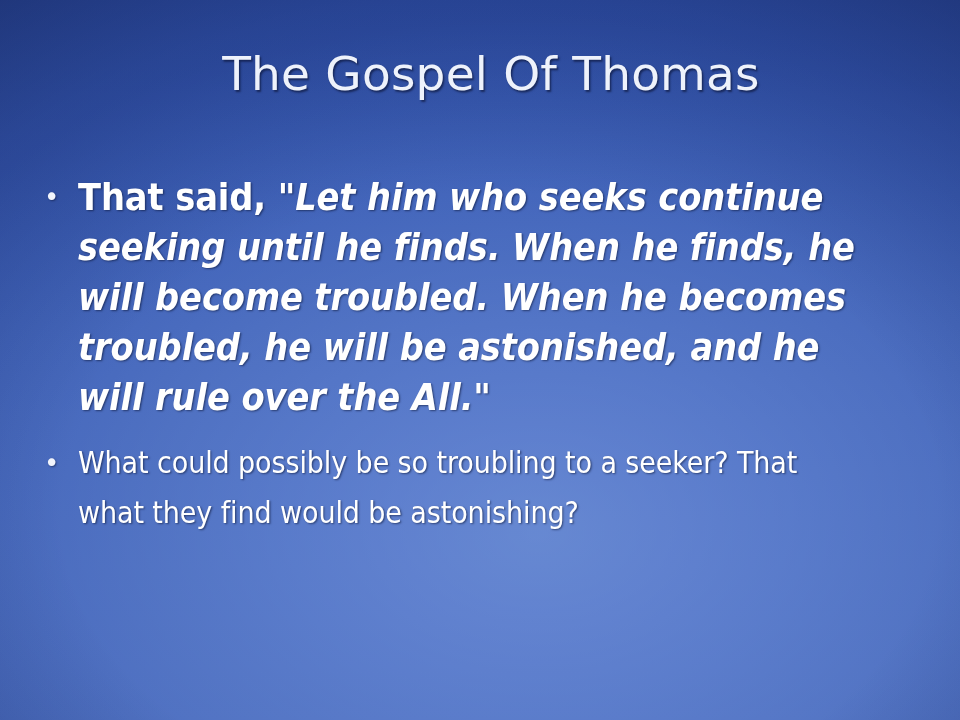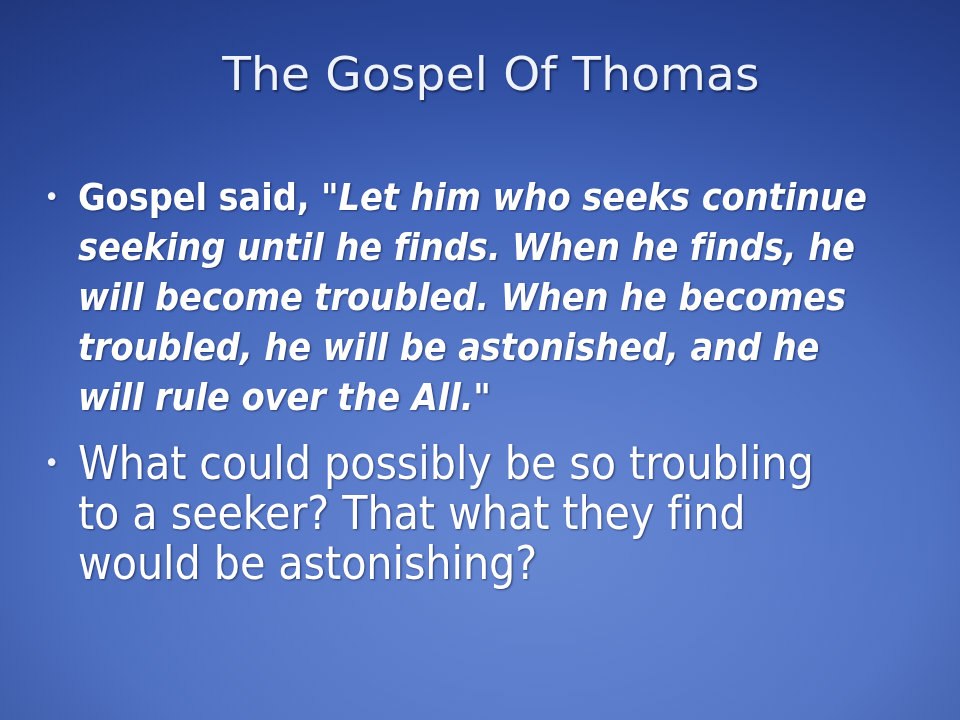--- a/index.html
+++ b/index.html
@@ -113,21 +113,21 @@
   }
   #bullet-quote .bullet-marker {
     font-size: 26px;
     line-height: 50px;
   }
 
   
   #bullet-question .bullet-text {
     font-weight: 400;
     font-style: normal;
-    font-size: 46px;
+    font-size: 30px;
     line-height: 50px;
     max-width: 790px;
   }
   #bullet-question .bullet-marker {
     font-size: 26px;
     line-height: 50px;
   }
 </style>
 </head>
 <body>
@@ -137,21 +137,21 @@
   <div id="vignette"></div>
 
   <div id="title-block">
     <span id="title-text">The Gospel Of Thomas</span>
   </div>
 
   <div id="body-block">
 
     <div class="bullet-row" id="bullet-quote">
       <span class="bullet-marker">•</span>
-      <span class="bullet-text"><span class="lead">Gospel said, </span><span class="quote">"Let him who seeks continue seeking until he finds. When he finds, he will become troubled. When he becomes troubled, he will be astonished, and he will rule over the All."</span></span>
+      <span class="bullet-text"><span class="lead">That said, </span><span class="quote">"Let him who seeks continue seeking until he finds. When he finds, he will become troubled. When he becomes troubled, he will be astonished, and he will rule over the All."</span></span>
     </div>
 
     <div class="bullet-row" id="bullet-question">
       <span class="bullet-marker">•</span>
       <span class="bullet-text">What could possibly be so troubling to a seeker?  That what they find would be astonishing?</span>
     </div>
 
   </div>
 </div>
 

